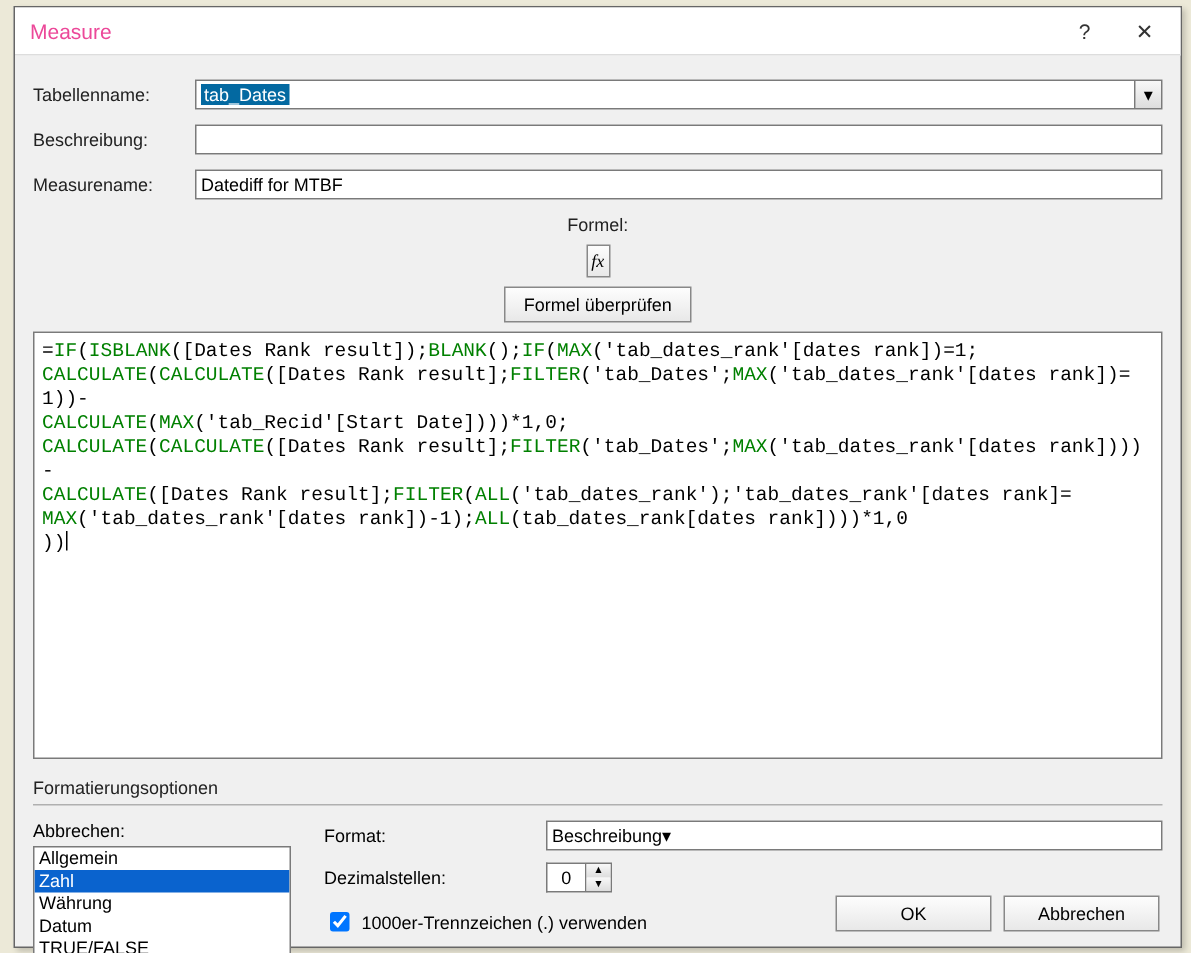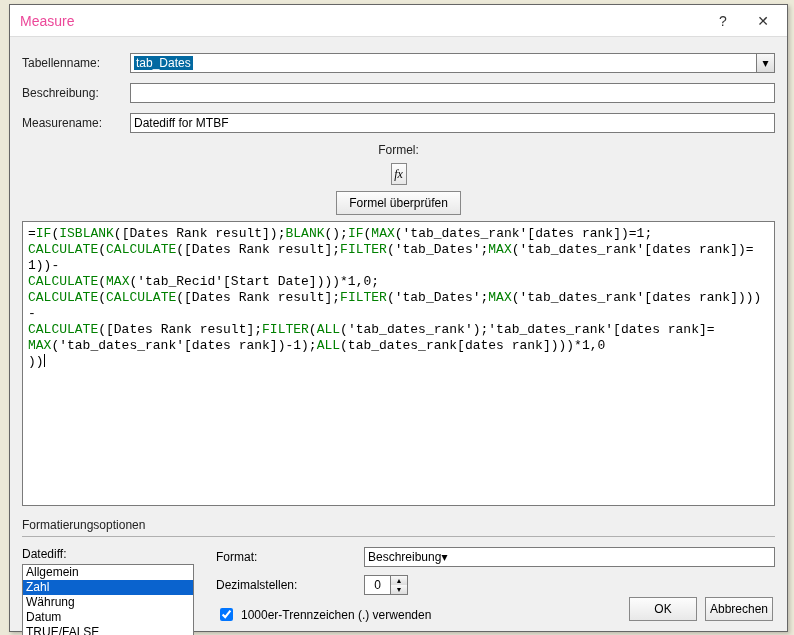--- a/index.html
+++ b/index.html
@@ -161,21 +161,21 @@
   .spinner .arrows span{
     flex:1;display:flex;align-items:center;justify-content:center;font-size:7px;background:linear-gradient(#f8f8f8,#ddd);
   }
   .check-row { display:flex;align-items:center;gap:5px;margin-top:2px;}
   .check-row input{width:13px;height:13px;}
   .footer {
     position:absolute;
     bottom:10px; right:14px;
     display:flex; gap:8px;
   }
-  .footer .btn { width: 68px; height:24px; justify-content:center;}
+  .footer .btn { width: 104px; height:24px; justify-content:center;}
 </style>
 </head>
 <body>
 
 <div class="dialog">
 
   <div class="titlebar">
     <span class="title">Measure</span>
     <div class="ctrl">?</div>
     <div class="ctrl close">
@@ -213,21 +213,21 @@
         </div>
     </div>
 
     <div class="formula-area" id="formula-area"><span>=</span><span class="fn">IF</span><span>(</span><span class="fn">ISBLANK</span><span>([Dates Rank result]);</span><span class="fn">BLANK</span><span>();</span><span class="fn">IF</span><span>(</span><span class="fn">MAX</span><span>('tab_dates_rank'[dates rank])=1;</span><br><span class="fn">CALCULATE</span><span>(</span><span class="fn">CALCULATE</span><span>([Dates Rank result];</span><span class="fn">FILTER</span><span>('tab_Dates';</span><span class="fn">MAX</span><span>('tab_dates_rank'[dates rank])=1))-</span><br><span class="fn">CALCULATE</span><span>(</span><span class="fn">MAX</span><span>('tab_Recid'[Start Date])))*1,0;</span><br><span class="fn">CALCULATE</span><span>(</span><span class="fn">CALCULATE</span><span>([Dates Rank result];</span><span class="fn">FILTER</span><span>('tab_Dates';</span><span class="fn">MAX</span><span>('tab_dates_rank'[dates rank])))-</span><br><span class="fn">CALCULATE</span><span>([Dates Rank result];</span><span class="fn">FILTER</span><span>(</span><span class="fn">ALL</span><span>('tab_dates_rank');'tab_dates_rank'[dates rank]=</span><br><span class="fn">MAX</span><span>('tab_dates_rank'[dates rank])-1);</span><span class="fn">ALL</span><span>(tab_dates_rank[dates rank])))*1,0</span><br><span>))</span><span class="caret"></span></div>
 
     <div class="sec-label">Formatierungsoptionen</div>
     <hr class="hr">
 
     <div class="format-row">
       <div class="kat-col">
-        <div style="margin-bottom:3px;">Datediff:</div>
+        <div style="margin-bottom:3px;">Abbrechen:</div>
         <div class="kat-list" id="kat-list">
             <div>Allgemein</div>
             <div class="sel">Zahl</div>
             <div>Währung</div>
             <div>Datum</div>
             <div>TRUE/FALSE</div>
           </div>
       </div>
 
       <div class="fmt-col">

